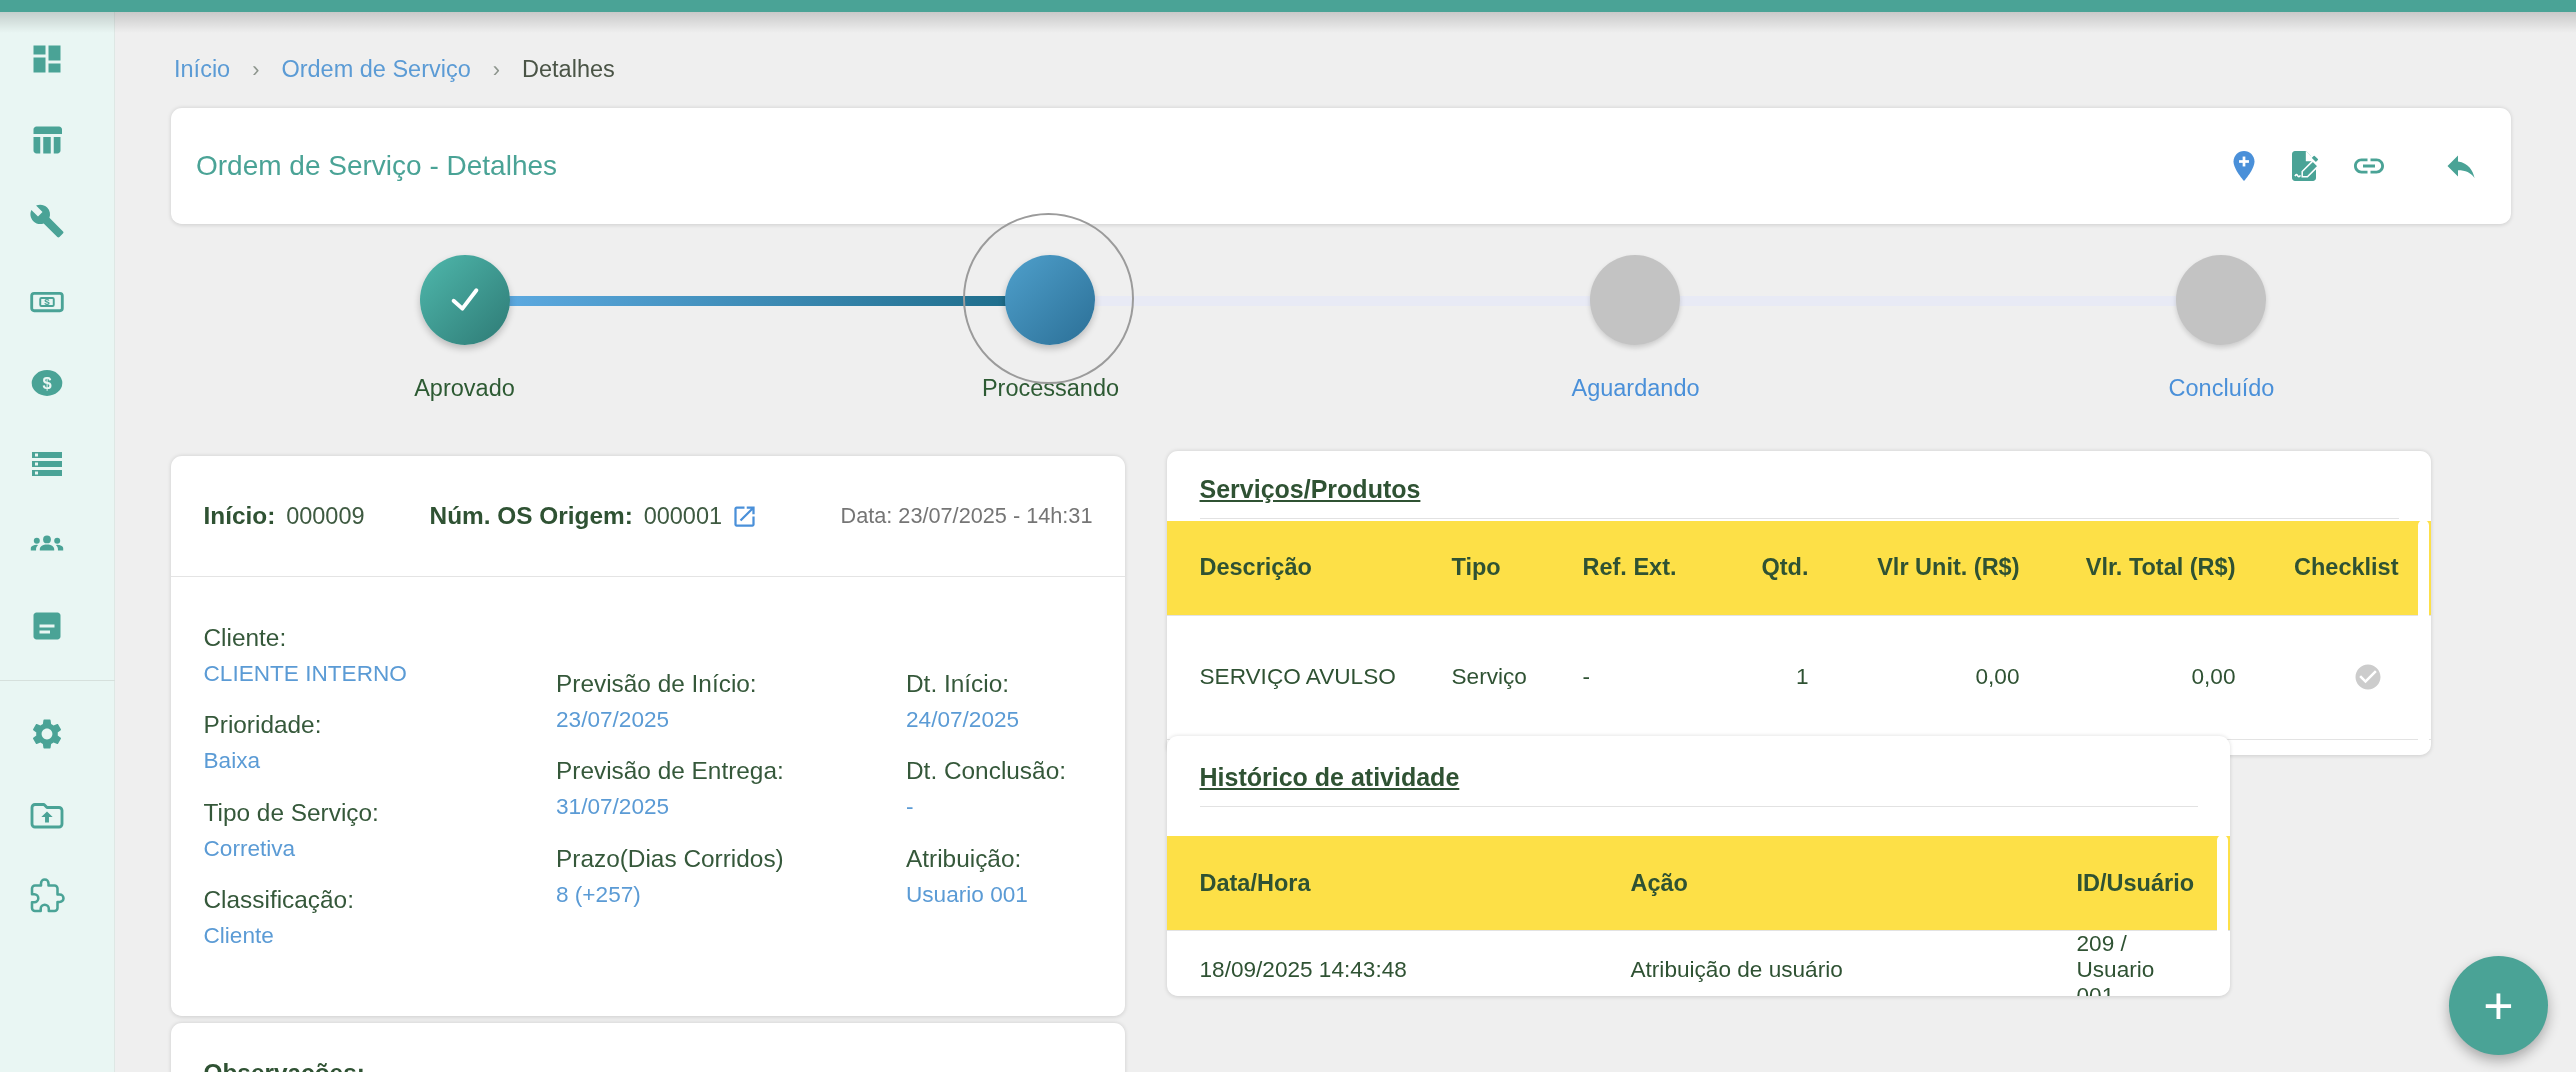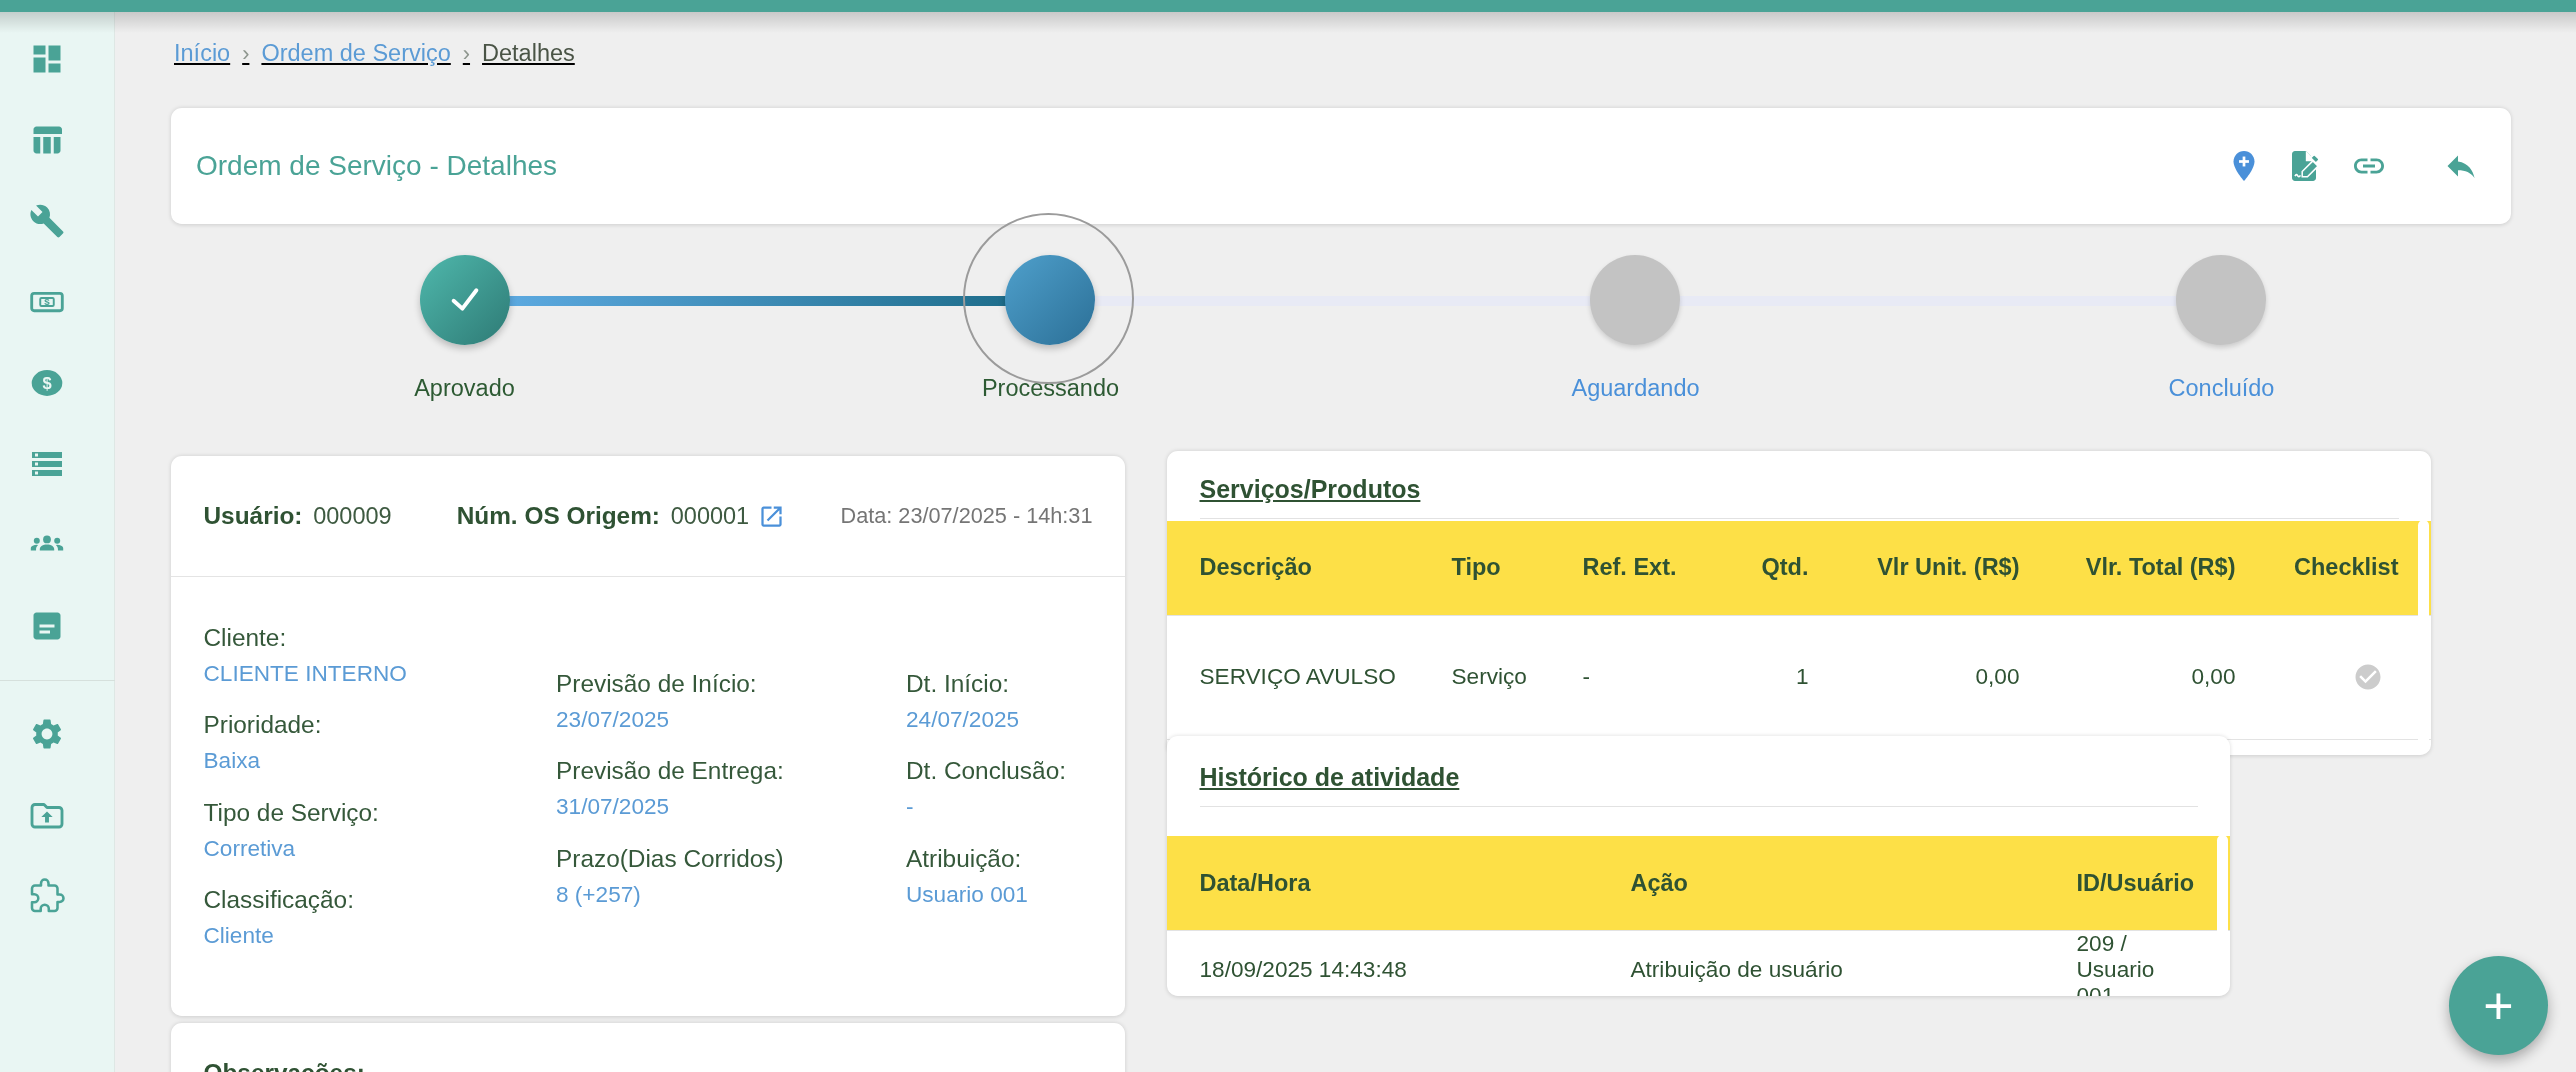--- a/index.html
+++ b/index.html
@@ -13,22 +13,22 @@
 
   
   .sidebar { position:absolute; left:0; top:11.7px; width:115px; height:1061px;
     background:#E9F6F3; border-right:0.9px solid #DEE7E4; z-index:30;
     display:flex; flex-direction:column; padding:29px 0 0 29px; }
   .side-icon { width:36px; height:36px; color:#4AA396; margin-bottom:45px; cursor:pointer; flex:0 0 auto; }
   .side-icon svg { width:100%; height:100%; display:block; }
   .side-divider { width:115px; margin:-9px 0 35px -29px; border-top:0.9px solid #D6E0DC; }
 
   
-  .breadcrumb { position:absolute; left:174px; top:40px; display:flex; align-items:center; gap:12px;
-    font-size:23.5px; z-index:5;text-decoration:underline; }
+  .breadcrumb { position:absolute; left:174px; top:56px; display:flex; align-items:center; gap:22px;
+    font-size:23.5px; z-index:5; }
   .crumb-link { color:#5B9BD5; cursor:pointer; }
   .crumb-sep { color:#8E968E; font-size:21.7px; }
   .crumb-current { color:#4A5446; }
 
   
   .card { position:absolute; background:#fff; border-radius:10.8px; box-shadow:0 0.9px 4.5px rgba(0,0,0,.14); }
 
   
   .header-card { left:171px; top:108px; width:2340px; height:116px; z-index:2; }
   .header-title { position:absolute; left:25px; top:50%; transform:translateY(-50%);
@@ -235,21 +235,21 @@
 <div class="step-circle step-pending" style="left:1590px;"></div>
 <div class="step-circle step-pending" style="left:2176px;"></div>
 
 <div class="step-label lab-done" style="left:320px;">Aprovado</div>
 <div class="step-label lab-done" style="left:906px;">Processando</div>
 <div class="step-label lab-next" style="left:1491px;">Aguardando</div>
 <div class="step-label lab-next" style="left:2077px;">Concluído</div>
 
 <div class="card info-card">
   <div class="info-top">
-    <span class="lbl-strong">Usuário:</span>
+    <span class="lbl-strong">Início:</span>
     <span class="lbl-value">000009</span>
     <span class="origin-group">
       <span class="lbl-strong">Núm. OS Origem:</span>
       <span class="lbl-value">000001</span>
       <span class="ext-link">
         <svg viewBox="0 0 24 24" fill="#4A90D9">
             <path d="M19 19H5V5h7V3H5c-1.11 0-2 .9-2 2v14c0 1.1.89 2 2 2h14c1.1 0 2-.9 2-2v-7h-2v7zM14 3v2h3.59l-9.83 9.83 1.41 1.41L19 6.41V10h2V3h-7z"></path>
           </svg>
       </span>
     </span>

